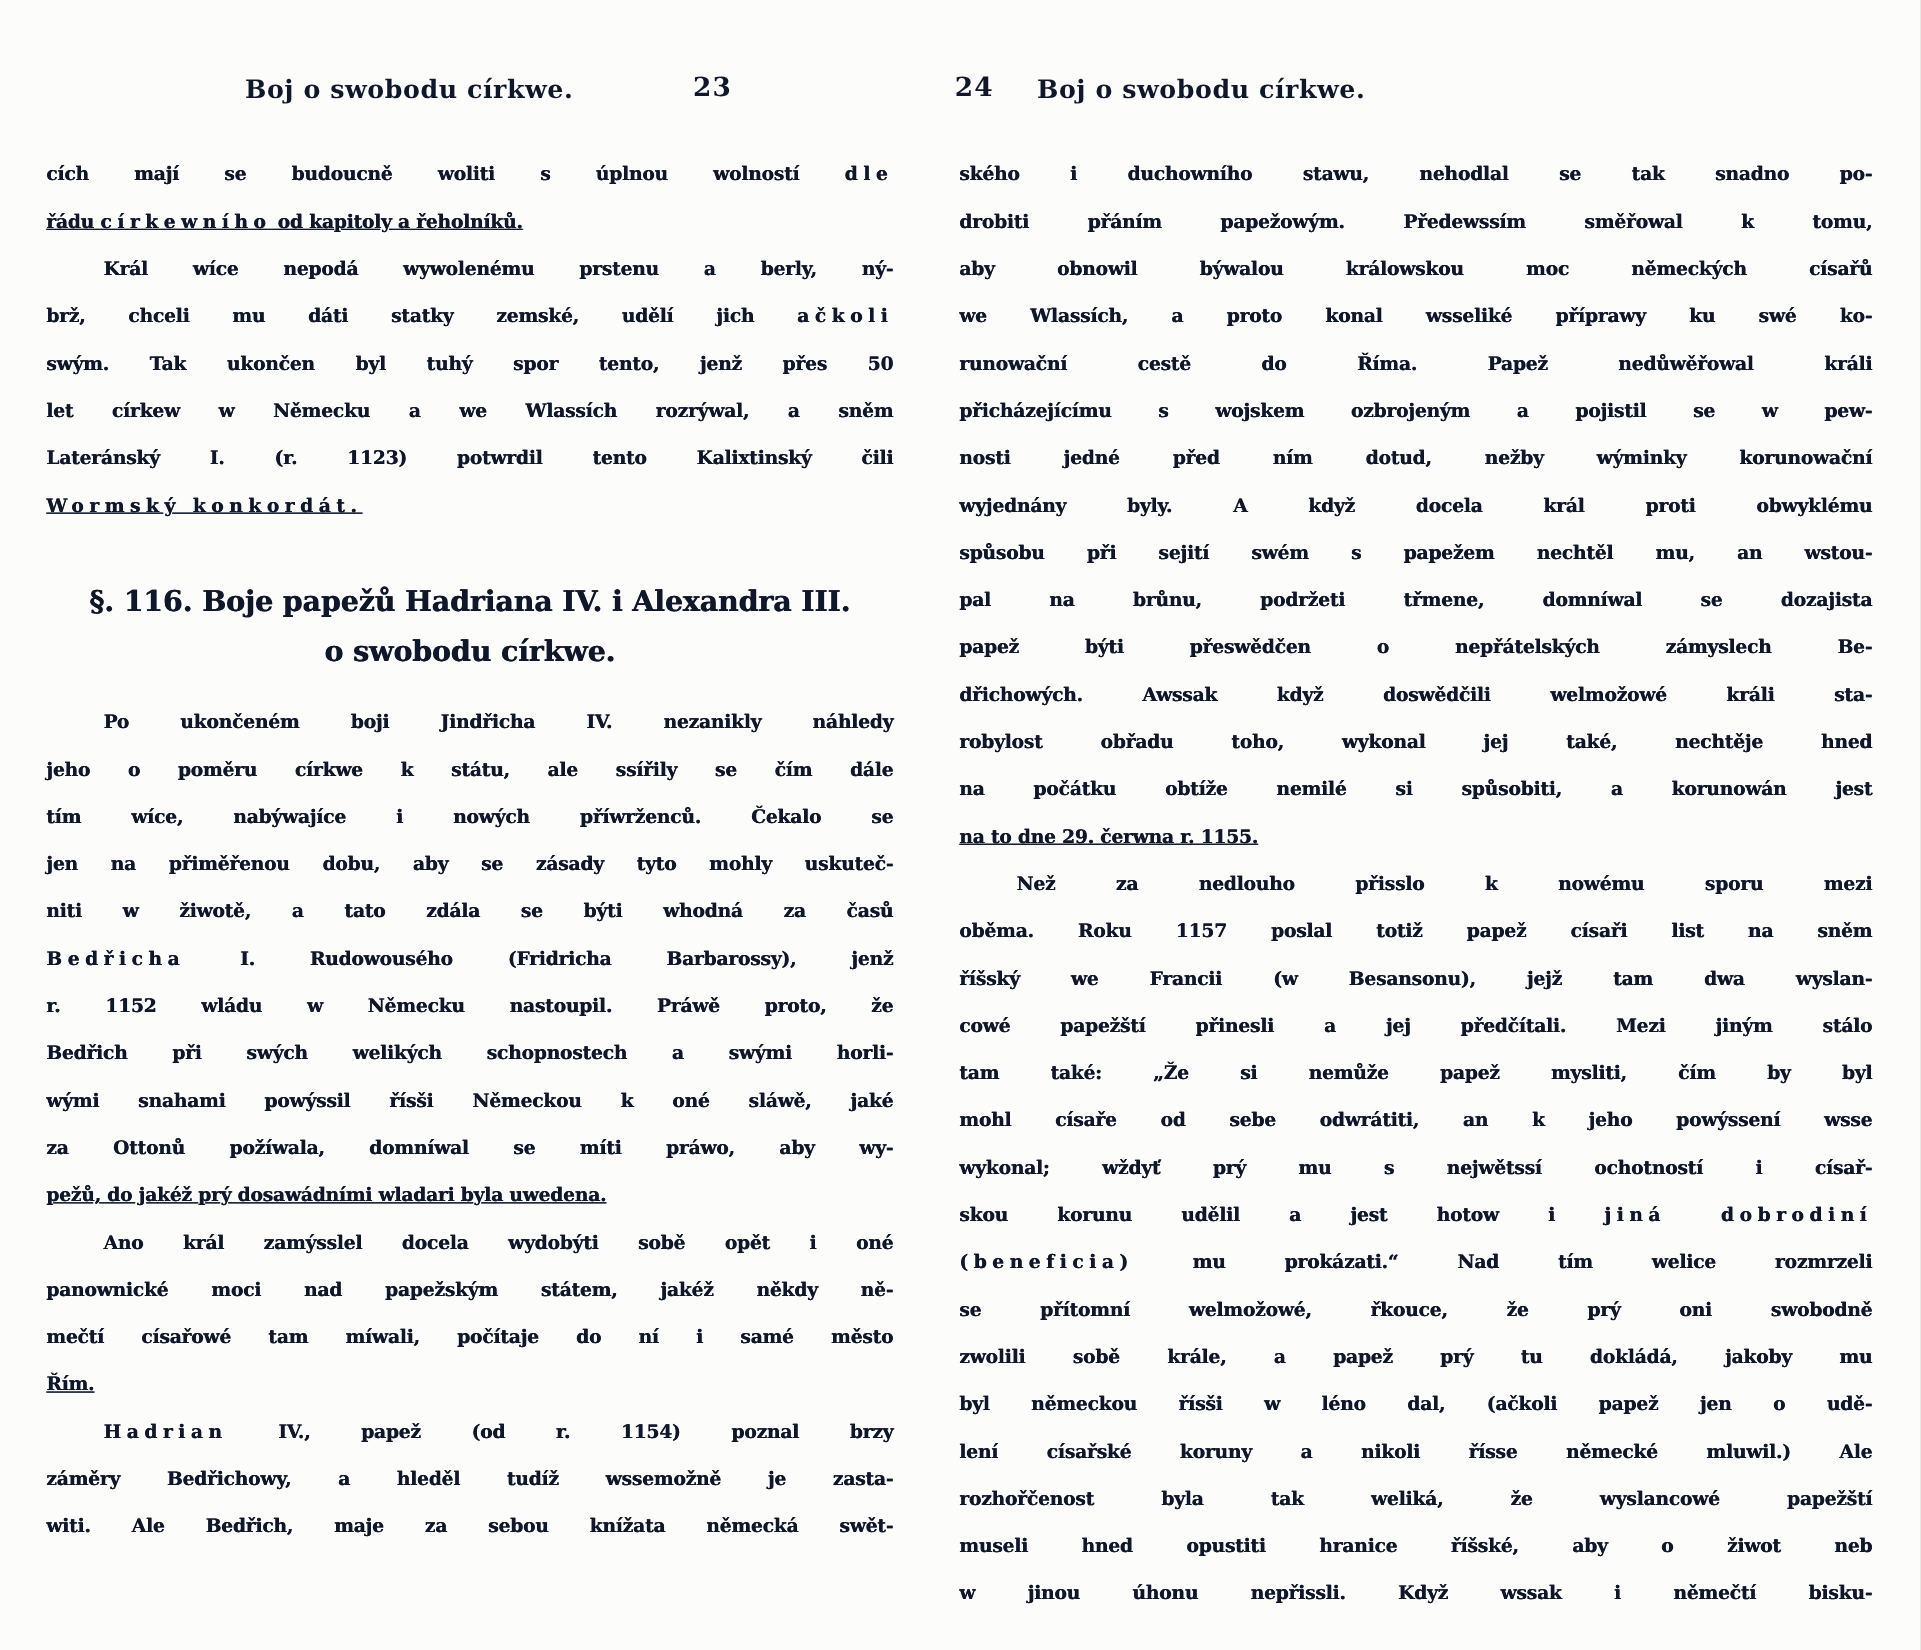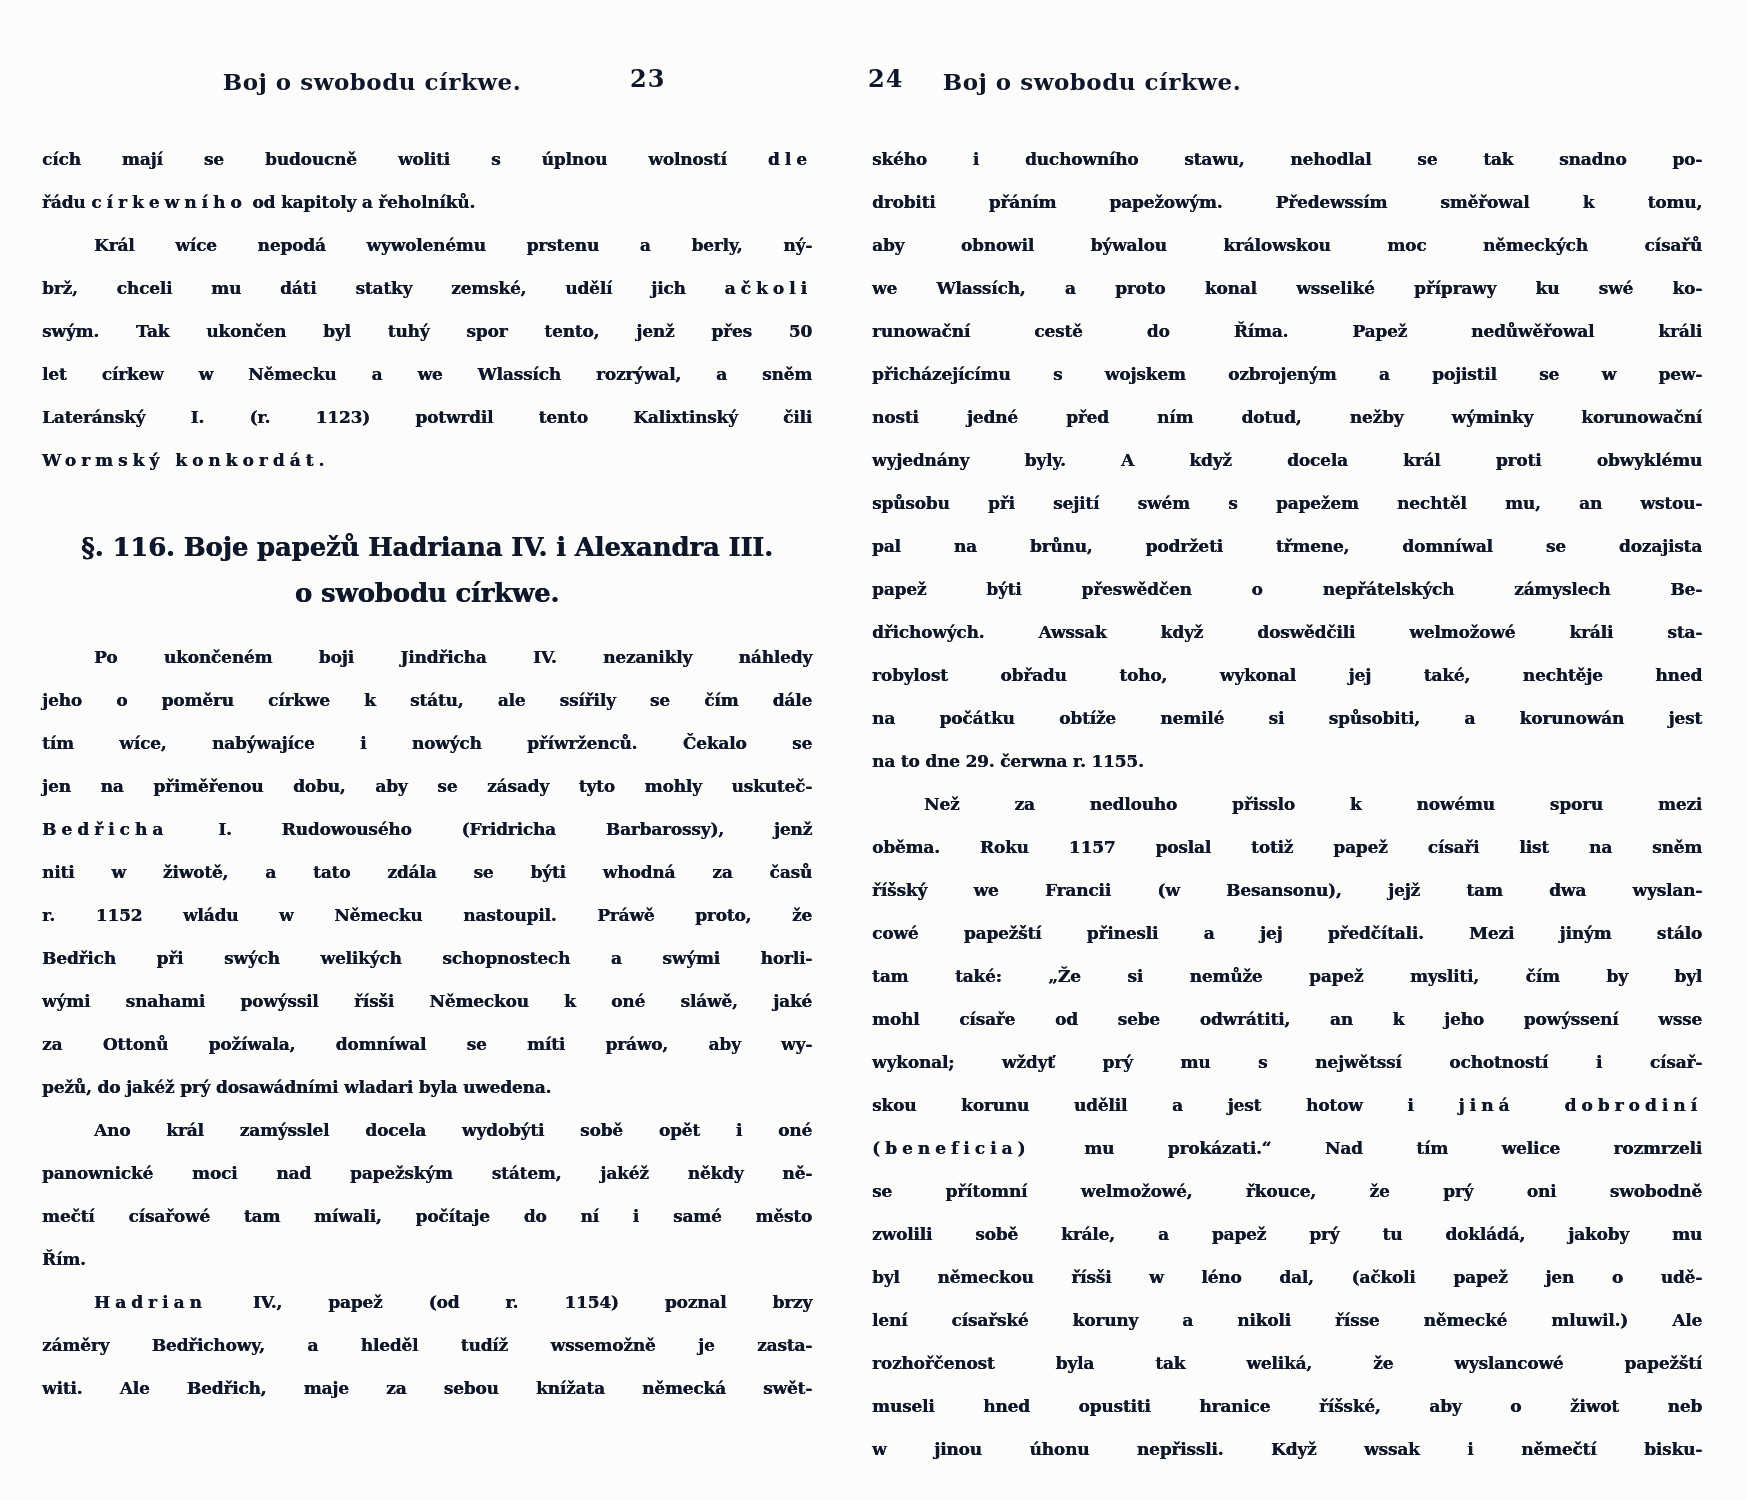--- a/index.html
+++ b/index.html
@@ -22,21 +22,21 @@
   .pg-header .num{position:absolute;top:0;font-size:24px;letter-spacing:1px;}
 
   .body{position:absolute;top:138px;left:0;right:0;}
   .line{
     font-size:17px;
     line-height:43px;
     letter-spacing:-0.2px;
     text-shadow:0.35px 0 0 currentColor;
   }
   .line-fill{text-align:justify;text-align-last:justify;}
-  .line-end{text-align:left;}
+  .line-end{text-align:left;text-decoration:underline;}
   .indent{text-indent:52px;}
   .sperr{letter-spacing:5px;}
 
   .block{margin:0;}
   .heading{ text-align:center; margin:42px 0 20px; }
   .heading .line{
     font-size:26px;
     line-height:46px;
     text-align:center;
     text-align-last:center;
@@ -68,22 +68,22 @@
         </div>
         <div class="block heading">
           <div class="line">§. 116. Boje papežů Hadriana IV. i Alexandra III.</div>
           <div class="line">o swobodu církwe.</div>
         </div>
         <div class="block paragraph">
           <div class="line line-fill indent">Po ukončeném boji Jindřicha IV. nezanikly náhledy</div>
           <div class="line line-fill">jeho o poměru církwe k státu, ale ssířily se čím dále</div>
           <div class="line line-fill">tím wíce, nabýwajíce i nowých příwrženců. Čekalo se</div>
           <div class="line line-fill">jen na přiměřenou dobu, aby se zásady tyto mohly uskuteč-</div>
+          <div class="line line-fill">niti w žiwotě, a tato zdála se býti whodná za časů</div>
           <div class="line line-fill"><span class="sperr">Bedřicha</span> I. Rudowousého (Fridricha Barbarossy), jenž</div>
-          <div class="line line-fill">niti w žiwotě, a tato zdála se býti whodná za časů</div>
           <div class="line line-fill">r. 1152 wládu w Německu nastoupil. Práwě proto, že</div>
           <div class="line line-fill">Bedřich při swých welikých schopnostech a swými horli-</div>
           <div class="line line-fill">wými snahami powýssil řísši Německou k oné sláwě, jaké</div>
           <div class="line line-fill">za Ottonů požíwala, domníwal se míti práwo, aby wy-</div>
           <div class="line line-end">pežů, do jakéž prý dosawádními wladari byla uwedena.</div>
         </div>
         <div class="block paragraph">
           <div class="line line-fill indent">Ano král zamýsslel docela wydobýti sobě opět i oné</div>
           <div class="line line-fill">panownické moci nad papežským státem, jakéž někdy ně-</div>
           <div class="line line-fill">mečtí císařowé tam míwali, počítaje do ní i samé město</div>

